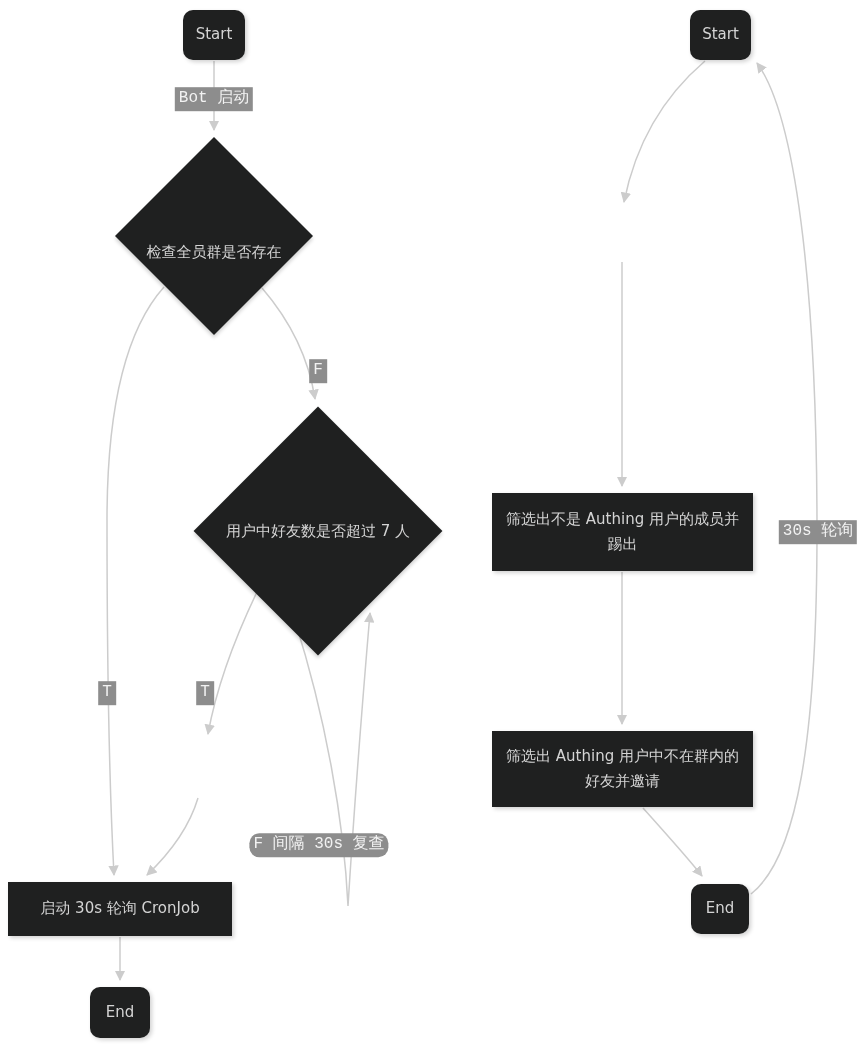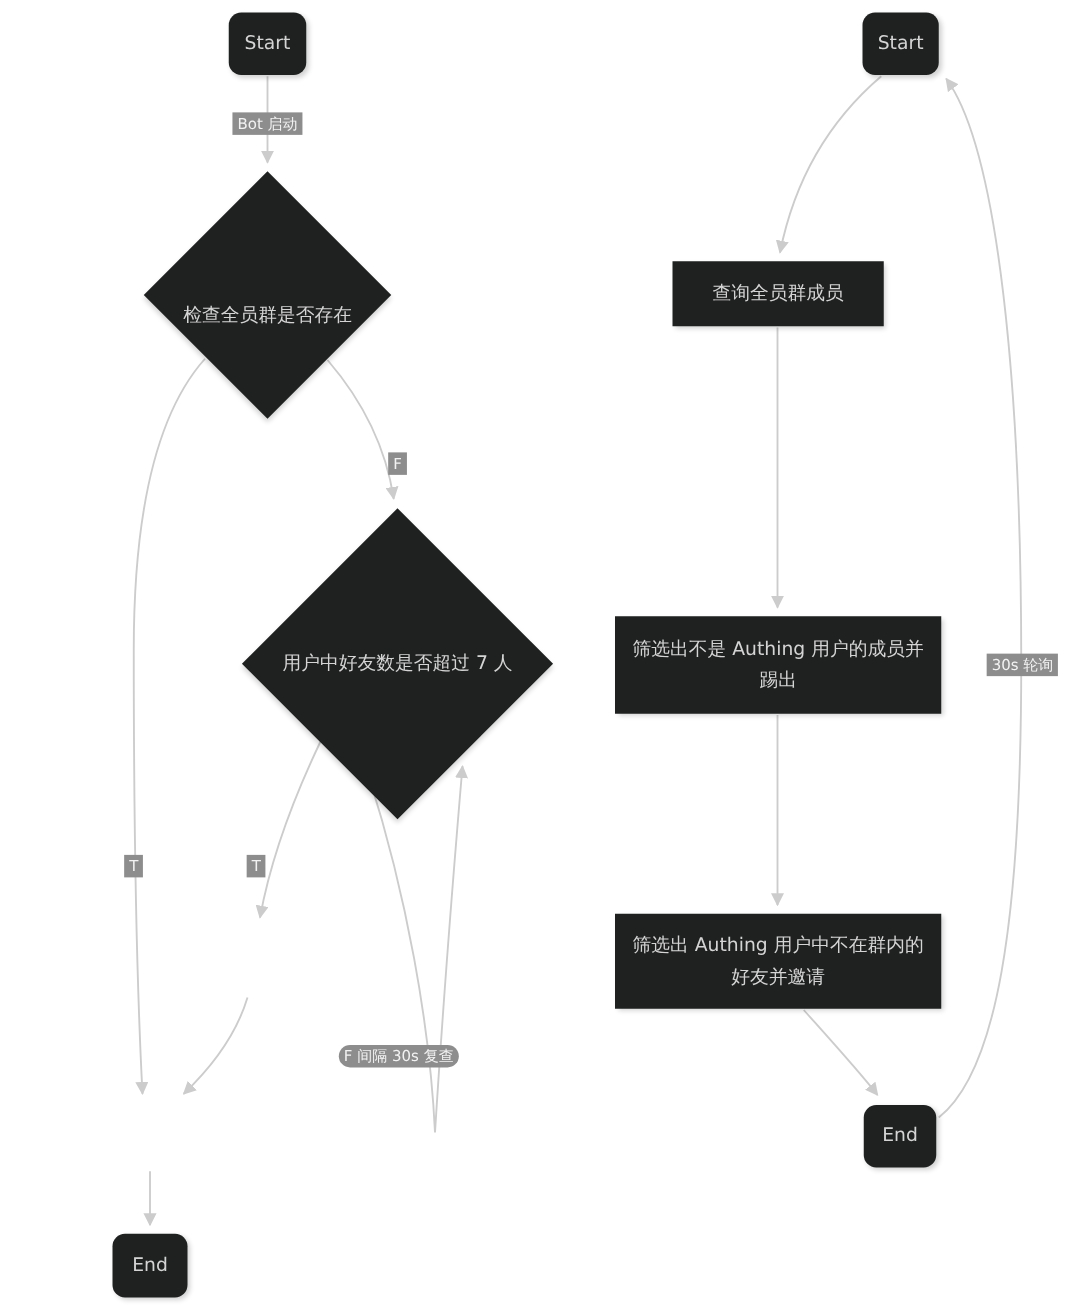--- a/index.html
+++ b/index.html
@@ -26,21 +26,21 @@
     position:absolute;background:var(--node-bg);
     transform:rotate(45deg);box-shadow:2px 2px 4px rgba(0,0,0,0.18);
   }
   .dlabel{
     position:absolute;color:var(--node-text);font-size:15px;text-align:center;
     transform:translate(-50%,-50%);white-space:nowrap;
   }
   .edge-label{
     position:absolute;transform:translate(-50%,-50%);
     background:var(--label-bg);color:var(--label-text);
-    font-size:12px;line-height:1.35;padding:1px 4px;white-space:nowrap;
+    font-size:16px;line-height:1.35;padding:1px 4px;white-space:nowrap;font-family:Liberation Mono, monospace;
   }
 </style>
 </head>
 <body>
 
 <div class="canvas">
 
   <svg class="edges" width="858" height="1048">
     <defs>
       <marker id="arrow" viewBox="0 0 10 10" refX="9" refY="5" markerWidth="7" markerHeight="7" orient="auto-start-reverse">
@@ -63,32 +63,32 @@
 
   <div class="node round" style="left:183px;top:10px;width:62px;height:50px;">Start</div>
 
   <div class="diamond" style="left:144px;top:166px;width:140px;height:140px;"></div>
   <div class="dlabel" style="left:214px;top:252px;">检查全员群是否存在</div>
 
   <div class="diamond" style="left:230px;top:443px;width:176px;height:176px;"></div>
   <div class="dlabel" style="left:318px;top:531px;">用户中好友数是否超过 7 人</div>
 
 
+  <div class="node" style="left:8px;top:882px;width:224px;height:54px;">启动 30s 轮询 CronJob</div>
 
   <div class="node round" style="left:90px;top:987px;width:60px;height:51px;">End</div>
 
   <div class="edge-label" style="left:214px;top:99px;">Bot 启动</div>
   <div class="edge-label" style="left:318px;top:371px;">F</div>
   <div class="edge-label" style="left:107px;top:693px;">T</div>
   <div class="edge-label" style="left:205px;top:693px;">T</div>
   <div class="edge-label" style="left:319px;top:845px;border-radius:10px;">F 间隔 30s 复查</div>
 
   <div class="node round" style="left:690px;top:10px;width:61px;height:50px;">Start</div>
 
-  <div class="node" style="left:538px;top:209px;width:169px;height:52px;">查询全员群成员</div>
 
   <div class="node" style="left:492px;top:493px;width:261px;height:78px;">筛选出不是 Authing 用户的成员并踢出</div>
 
   <div class="node" style="left:492px;top:731px;width:261px;height:76px;">筛选出 Authing 用户中不在群内的好友并邀请</div>
 
   <div class="node round" style="left:691px;top:884px;width:58px;height:50px;">End</div>
 
   <div class="edge-label" style="left:818px;top:532px;">30s 轮询</div>
 
 </div>

